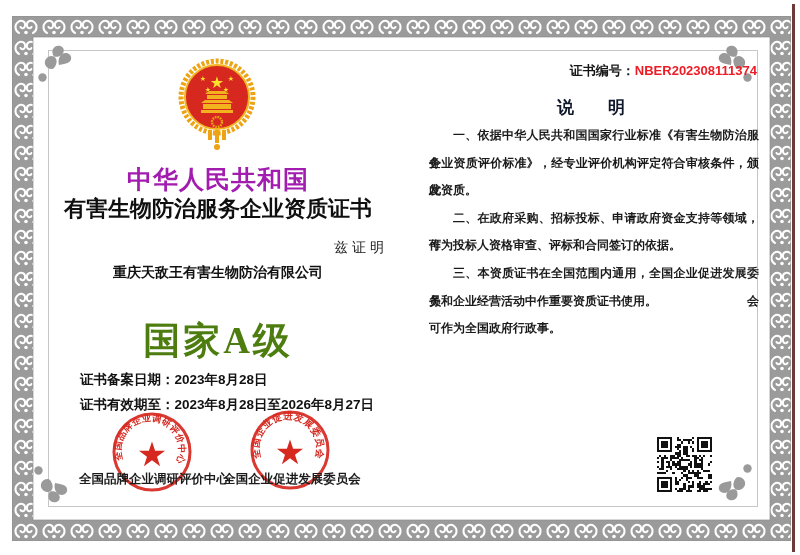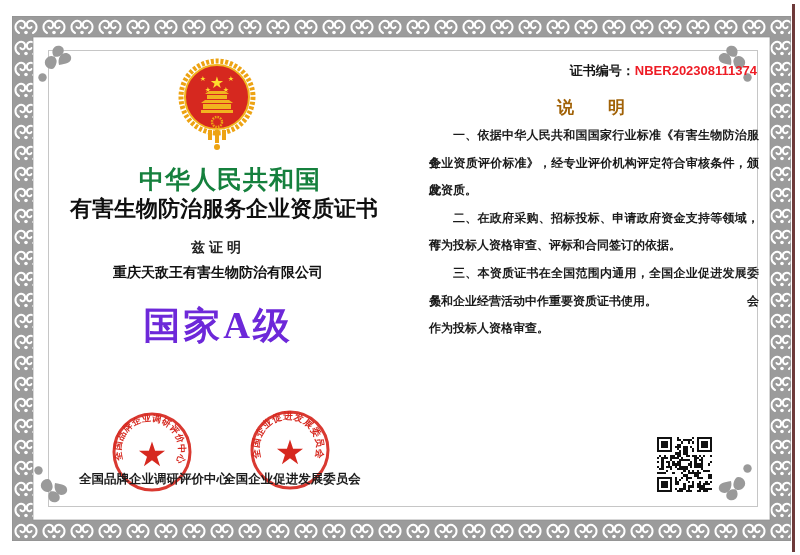--- a/index.html
+++ b/index.html
@@ -12,40 +12,40 @@
   .band-svg{left:12px;top:16px;}
   .inner-frame{left:48px;top:50px;width:708px;height:455px;border:1px solid #c6c6c6;}
   .flourish{width:40px;height:42px;}
   .fl-tl{left:36px;top:42px;}
   .fl-tr{left:714px;top:42px;transform:scaleX(-1);}
   .fl-bl{left:32px;top:464px;transform:scaleY(-1);}
   .fl-br{left:714px;top:462px;transform:scale(-1,-1);}
   
   .leftcol{left:48px;width:340px;text-align:center;}
   .emblem{left:175px;top:57px;}
-  .title1{top:163px;font-size:25px;font-weight:900;letter-spacing:1px;color:#15803d;padding-left:12px;}
-  .title2{top:194px;font-size:22px;font-weight:900;color:#0f0f0f;padding-left:6px;}
-  .certify{top:239px;font-size:14px;font-weight:700;letter-spacing:4px;color:#222;}
+  .title1{top:163px;font-size:25px;font-weight:900;letter-spacing:1px;color:#a21caf;}
+  .title2{top:194px;font-size:22px;font-weight:900;color:#0f0f0f;}
+  .certify{top:239px;font-size:14px;font-weight:400;letter-spacing:4px;color:#222;text-align:right;}
   .company{top:264px;font-size:14px;font-weight:800;color:#111;}
   .grade{top:301px;font-size:37px;font-weight:800;letter-spacing:3px;
          font-family:"Liberation Serif","DejaVu Serif",serif;}
   .dates{left:80px;top:367px;font-size:13.5px;font-weight:700;line-height:25px;
          text-align:left;color:#111;}
   .seal{width:84px;height:84px;}
   .seal-left{left:110px;top:410px;}
   .seal-right{left:248px;top:408px;}
   .caption{top:471px;width:158px;font-size:12.5px;font-weight:600;text-align:center;
            font-family:"Liberation Serif","DejaVu Serif",serif;color:#1c1c1c;}
   .cap-left{left:75px;}
   .cap-right{left:213px;}
   
   .certno{left:425px;top:62px;width:332px;text-align:right;padding-right:24px;
           font-size:13px;font-weight:700;}
   .notes-title{left:425px;top:96px;width:332px;text-align:center;font-size:17px;
-               font-weight:800;color:#a16207;}
+               font-weight:800;color:#0f172a;}
   .notes{left:429px;top:122px;width:330px;font-size:12px;font-weight:700;color:#1a1a1a;}
   .nl{height:27.6px;line-height:27.6px;white-space:nowrap;overflow:visible;}
   .ind{text-indent:2em;}
   .j{white-space:normal;text-align:justify;text-align-last:justify;}
   .qr{left:657px;top:437px;}
 </style>
 </head>
 <body>
 
 <div class="abs" style="left:0;top:0;width:800px;height:555px;">
@@ -123,21 +123,25 @@
   </svg>
 
   <div class="abs certno">
     <span style="color:#161616;">证书编号：</span><span style="color:#ee1c25;">NBER202308111374</span>
   </div>
 
   <div class="abs leftcol title1">中华人民共和国</div>
   <div class="abs leftcol title2">有害生物防治服务企业资质证书</div>
   <div class="abs leftcol certify">兹证明</div>
   <div class="abs leftcol company">重庆天敌王有害生物防治有限公司</div>
-  <div class="abs leftcol grade" style="color:#6d28d9;">国家A级</div>
+  <div class="abs leftcol grade" style="color:#4d7c0f;margin-top:15px;">国家A级</div>
+  <div class="abs dates">
+    <div>证书备案日期：2023年8月28日</div>
+    <div>证书有效期至：2023年8月28日至2026年8月27日</div>
+  </div>
 
   <svg class="abs seal seal-left" viewBox="0 0 84 84">
     <defs>
         <path id="arcA" d="M12.7 49.9 A29 29 0 1 1 67.3 49.9" fill="none"></path>
       </defs>
     <circle cx="42" cy="42" r="38" fill="none" stroke="#d6281f" stroke-width="3" opacity="0.92"></circle>
     <text font-size="9" font-weight="bold" fill="#d6281f" letter-spacing="0.5">
       <textPath href="#arcA" xlink:href="#arcA">全国品牌企业调研评价中心</textPath>
     </text>
     <text x="42" y="44" text-anchor="middle" dominant-baseline="central" font-size="34" fill="#d6281f">★</text>
@@ -157,21 +161,21 @@
 
   <div class="abs notes-title">说　　明</div>
   <div class="abs notes">
     <div class="nl ind j">一、依据中华人民共和国国家行业标准《有害生物防治服务</div>
     <div class="nl j">企业资质评价标准》，经专业评价机构评定符合审核条件，颁发</div>
     <div class="nl">此资质。</div>
     <div class="nl ind j">二、在政府采购、招标投标、申请政府资金支持等领域，可</div>
     <div class="nl">作为投标人资格审查、评标和合同签订的依据。</div>
     <div class="nl ind j">三、本资质证书在全国范围内通用，全国企业促进发展委员会</div>
     <div class="nl">务和企业经营活动中作重要资质证书使用。</div>
-    <div class="nl">作为投标人资格审查。</div>
+    <div class="nl">可作为全国政府行政事。</div>
   </div>
 
   <svg class="abs qr" width="55" height="55" viewBox="0 0 25 25" shape-rendering="crispEdges">
     <rect width="25" height="25" fill="#ffffff"></rect>
     <g fill="#111111">
       <rect x="0" y="0" width="7" height="7"></rect>
         <rect x="18" y="0" width="7" height="7"></rect>
       <rect x="0" y="18" width="7" height="7"></rect>
     </g>
     <g fill="#ffffff">

